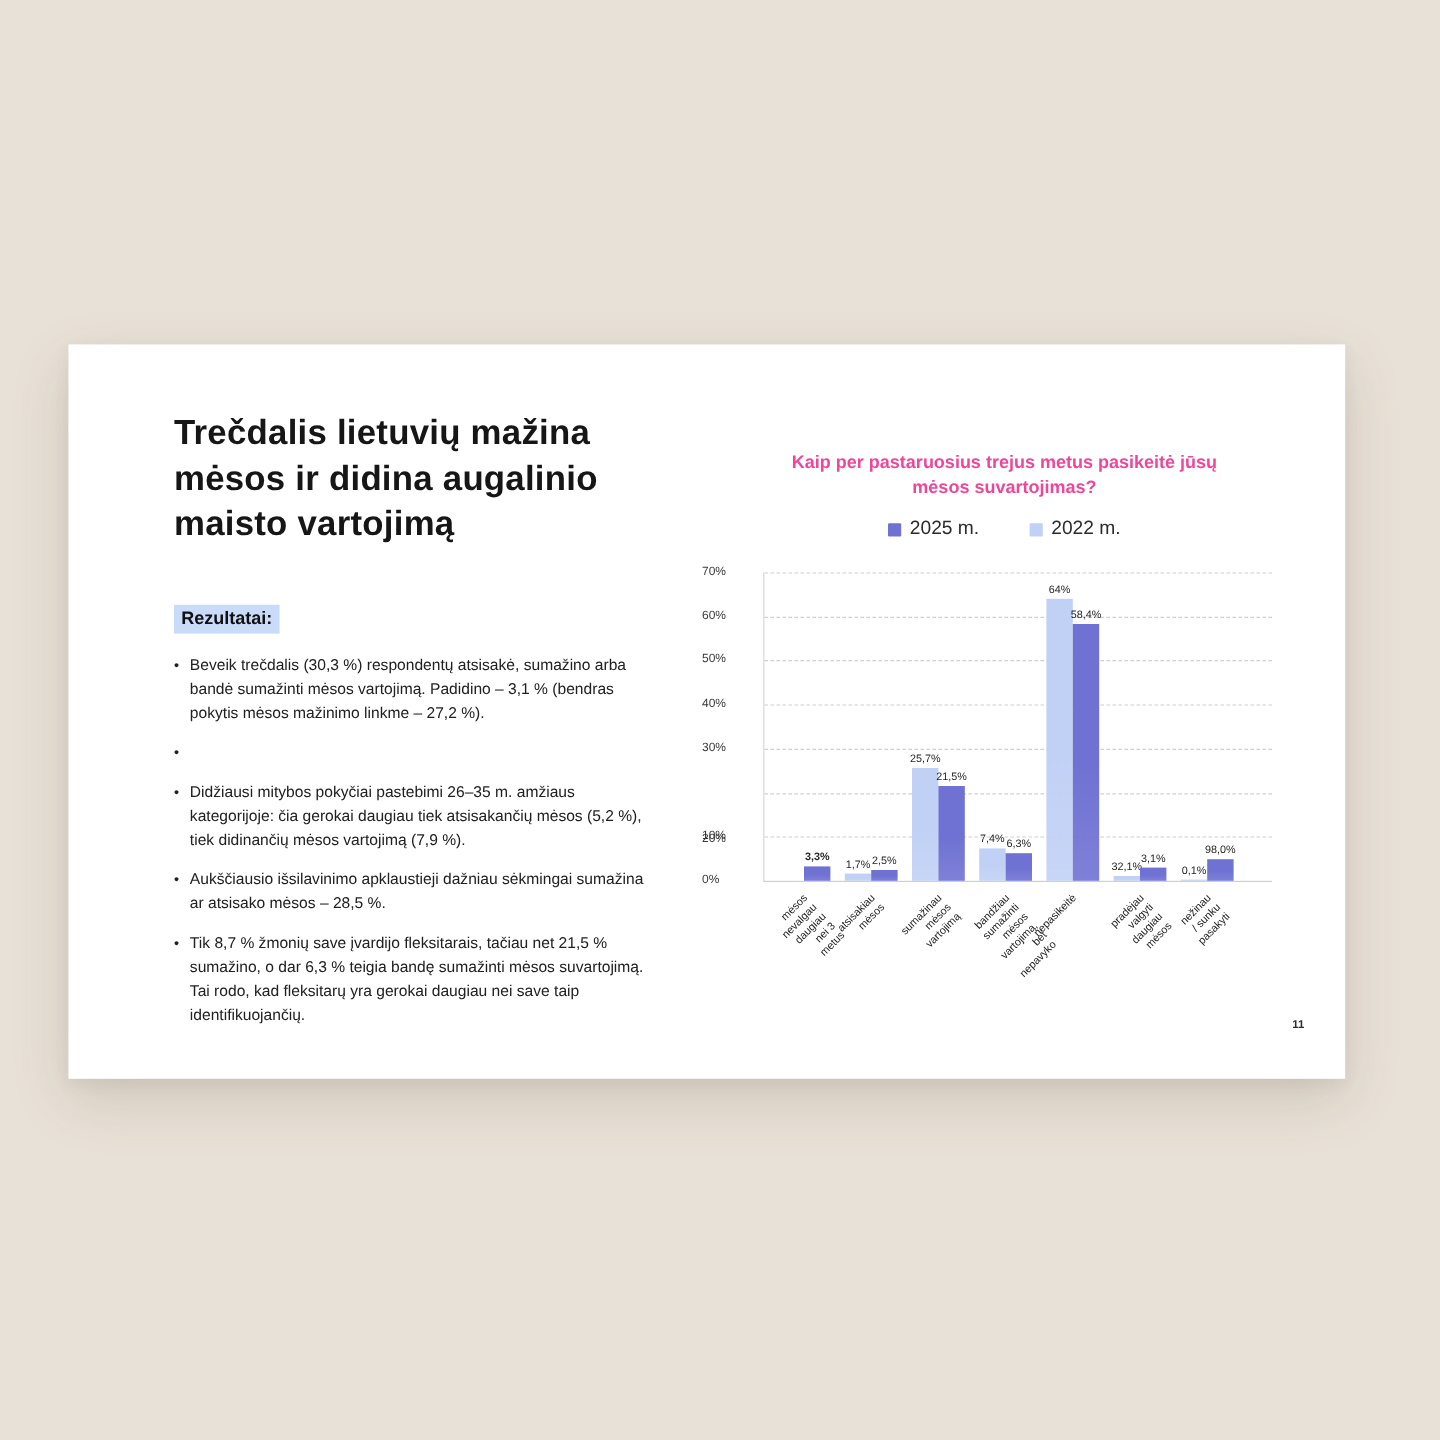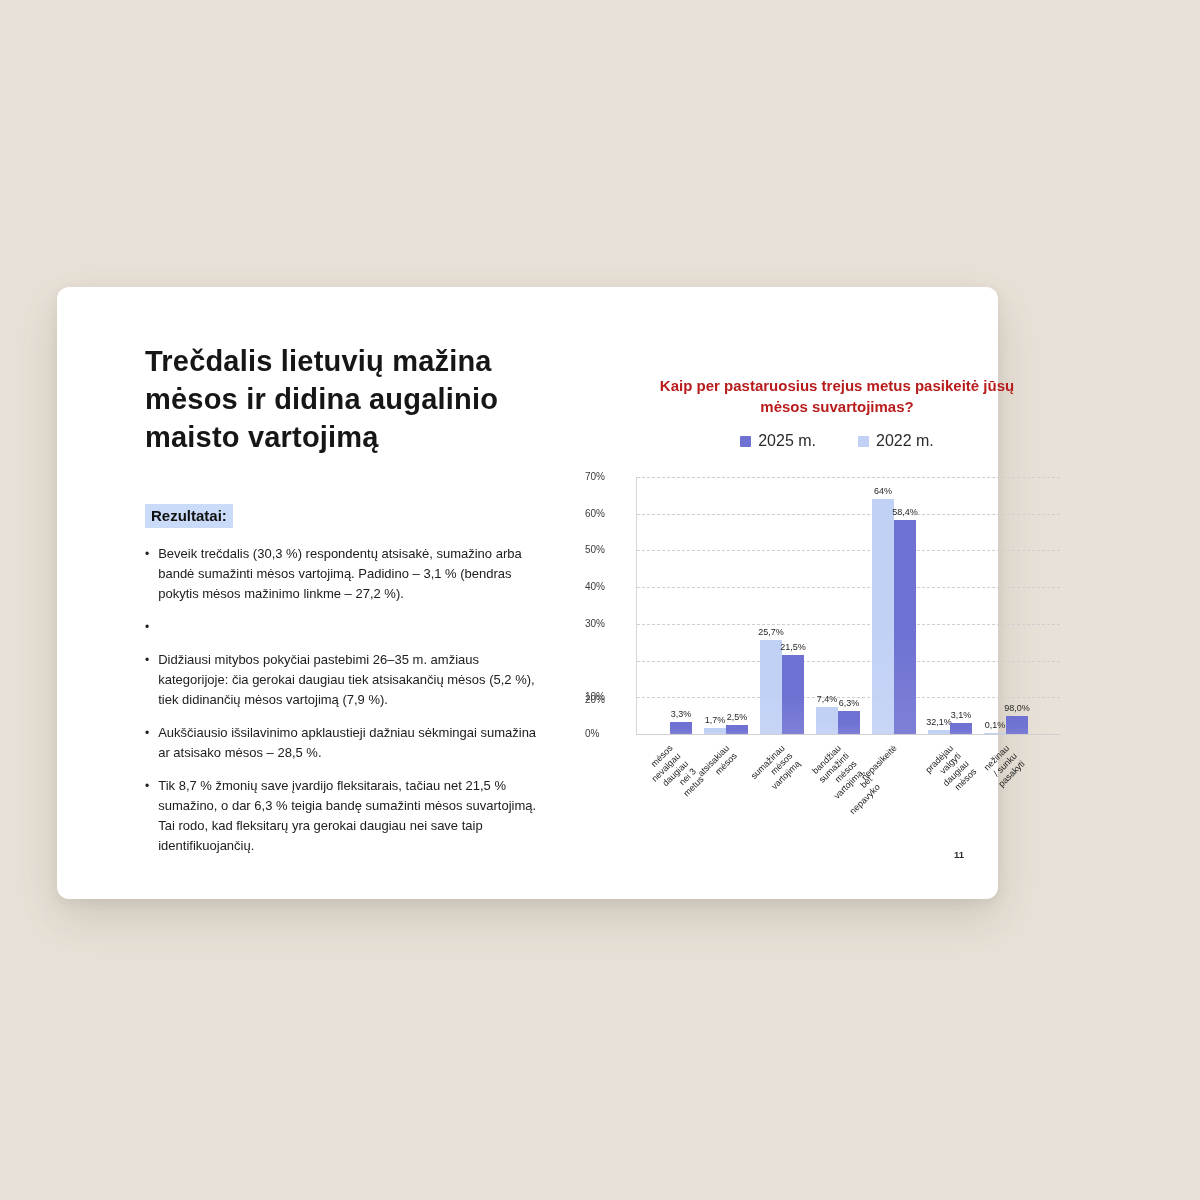--- a/index.html
+++ b/index.html
@@ -4,22 +4,22 @@
 <style>
   html,body{margin:0;padding:0;}
   body{
     width:1200px;height:1200px;
     background:#e8e1d7;
     font-family:"Liberation Sans","DejaVu Sans",sans-serif;
     position:relative;
     -webkit-font-smoothing:antialiased;
   }
   .card{
-    position:absolute;left:57px;top:287px;width:941px;height:612px;
-    background:#ffffff;border-radius:12px;
+    position:absolute;left:57px;top:287px;width:1064px;height:612px;
+    background:#ffffff;border-radius:0;
     box-shadow:0 18px 45px rgba(90,80,60,.18), 0 4px 12px rgba(90,80,60,.08);
   }
   
   .left-col{position:absolute;left:88px;top:55px;width:404px;}
   .page-title{
     margin:0;font-size:29px;line-height:38px;font-weight:600;
     letter-spacing:.2px;color:#161616;white-space:pre-line;
   }
   .results-label{
     display:inline-block;margin-top:48px;
@@ -29,21 +29,21 @@
   .bullets{list-style:none;margin:16px 0 0 0;padding:0;}
   .bullets li{
     display:flex;gap:9px;margin:0 0 13px 0;
     font-size:13px;line-height:20px;color:#202020;
   }
   .bullets .dot{flex:0 0 auto;font-size:12px;line-height:20px;color:#202020;}
   
   .chart-title{
     position:absolute;left:550px;top:88px;width:460px;
     text-align:center;font-size:15px;line-height:21px;font-weight:700;
-    color:#b91c1c;white-space:pre-line;
+    color:#ec4899;white-space:pre-line;
   }
   .legend{
     position:absolute;left:550px;top:145px;width:460px;
     display:flex;justify-content:center;gap:42px;align-items:center;
   }
   .legend-item{display:flex;align-items:center;gap:7px;}
   .lg-sw{width:11px;height:11px;border-radius:1px;display:inline-block;}
   .lg-label{font-size:16px;color:#2b2b2b;}
   .plot{
     position:absolute;left:579px;top:190px;width:423px;height:257px;
@@ -131,21 +131,21 @@
       <span class="ytick" style="top: 141px;">30%</span>
       <div class="gridline" style="top: 110px;"></div>
       <span class="ytick" style="top: 104px;">40%</span>
       <div class="gridline" style="top: 73px;"></div>
       <span class="ytick" style="top: 67px;">50%</span>
       <div class="gridline" style="top: 37px;"></div>
       <span class="ytick" style="top: 31px;">60%</span>
       <div class="gridline" style="top: 0px;"></div>
       <span class="ytick" style="top: -6px;">70%</span>
       <div class="bar" style="left: 33px; height: 12px; background: linear-gradient(rgb(112, 114, 211) 55%, rgba(112, 114, 211, 0.9) 100%);"></div>
-      <div class="val-label" style="left: 22px; bottom: 15px;">3,3%</div>
+      <div class="val-label" style="left: 22px; bottom: 15px; font-weight: bold;">3,3%</div>
       <div class="cat-anchor" style="left: 33px; top: 264px;">
         <div class="cat-label">mėsos nevalgau
 daugiau nei 3 metus</div>
       </div>
       <div class="bar" style="left: 67px; height: 6px; background: linear-gradient(rgb(193, 209, 245) 55%, rgba(193, 209, 245, 0.9) 100%);"></div>
       <div class="val-label" style="left: 56px; bottom: 9px;">1,7%</div>
       <div class="bar" style="left: 89px; height: 9px; background: linear-gradient(rgb(112, 114, 211) 55%, rgba(112, 114, 211, 0.9) 100%);"></div>
       <div class="val-label" style="left: 78px; bottom: 12px;">2,5%</div>
       <div class="cat-anchor" style="left: 89px; top: 264px;">
         <div class="cat-label">atsisakiau mėsos</div>

